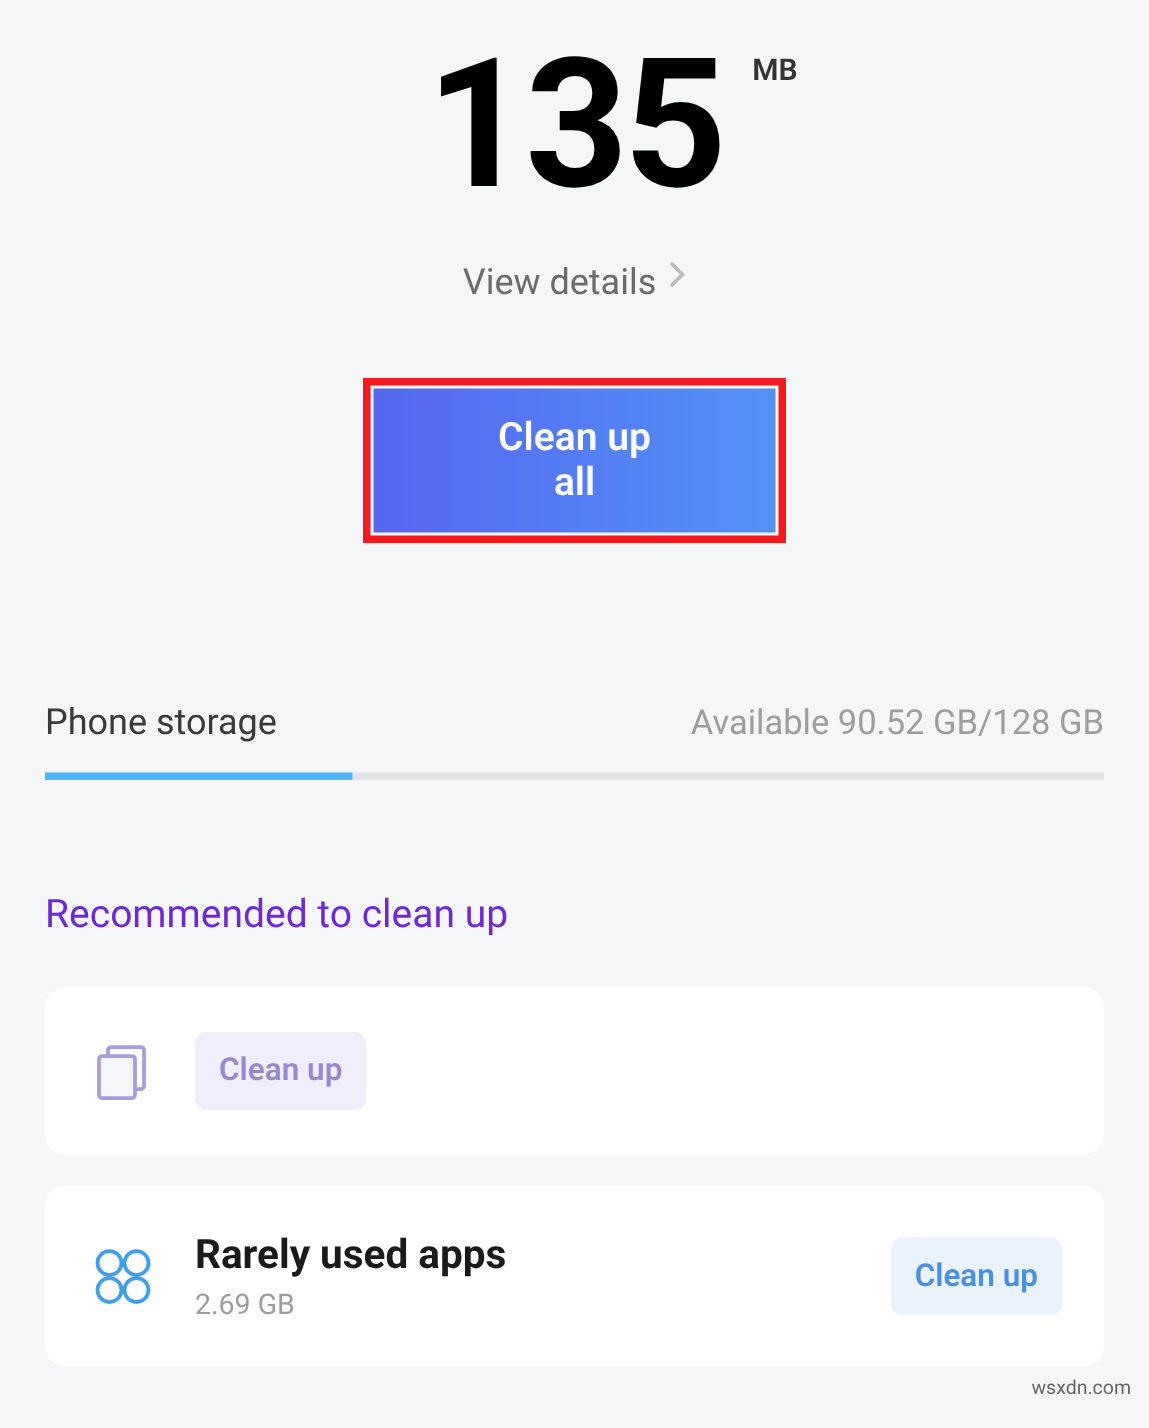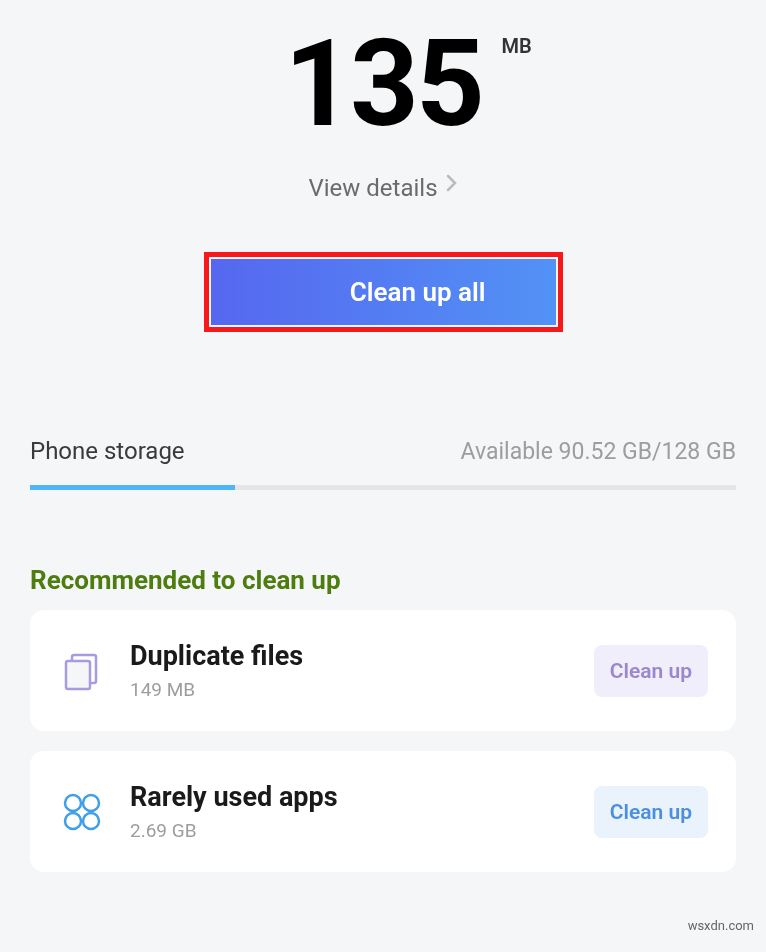--- a/index.html
+++ b/index.html
@@ -63,22 +63,21 @@
       padding: 2px;
     }
     .clean-all-btn {
       background: linear-gradient(90deg, #5667f0 0%, #5292f5 100%);
       color: #fff;
       font-size: 26px;
       font-weight: 600;
       border: none;
       padding: 18px 70px;
       cursor: pointer;
-      width: 345px;
-      text-align: right;
+      width: 268px;
     }
     .storage-section {
       margin: 105px 30px 0 30px;
     }
     .storage-header {
       display: flex;
       justify-content: space-between;
       align-items: baseline;
       margin-bottom: 20px;
     }
@@ -100,23 +99,23 @@
     .progress-fill {
       height: 100%;
       background: #4eb5f8;
       width: 29%;
     }
     .recommend-section {
       margin: 75px 30px 0 30px;
     }
     .recommend-title {
       font-size: 26px;
-      color: #4d7c0f;
-      font-weight: 700;
-      margin-bottom: 15px;
+      color: #6d28d9;
+      font-weight: 400;
+      margin-bottom: 33px;
     }
     .card {
       background: #fff;
       border-radius: 14px;
       padding: 30px 28px;
       display: flex;
       align-items: center;
       gap: 24px;
       margin-bottom: 20px;
     }
@@ -199,24 +198,20 @@
 
 <div class="recommend-section">
   <div class="recommend-title">Recommended to clean up</div>
 
   <div class="card">
     <div class="card-icon">
       <svg width="44" height="44" viewBox="0 0 44 44">
         <rect x="12" y="6" width="24" height="28" rx="2" fill="none" stroke="#a89be0" stroke-width="2.5"></rect>
         <rect x="6" y="12" width="24" height="28" rx="2" fill="#f5f6f8" stroke="#a89be0" stroke-width="2.5"></rect>
       </svg>
-    </div>
-    <div class="card-content">
-      <div class="card-title">Duplicate files</div>
-      <div class="card-subtitle">149 MB</div>
     </div>
     <button class="card-btn purple">Clean up</button>
   </div>
 
   <div class="card">
     <div class="card-icon">
       <svg width="44" height="44" viewBox="0 0 44 44">
         <circle cx="13" cy="13" r="8" fill="none" stroke="#3f9fe8" stroke-width="2.5"></circle>
         <circle cx="31" cy="13" r="8" fill="none" stroke="#3f9fe8" stroke-width="2.5"></circle>
         <circle cx="13" cy="31" r="8" fill="none" stroke="#3f9fe8" stroke-width="2.5"></circle>

